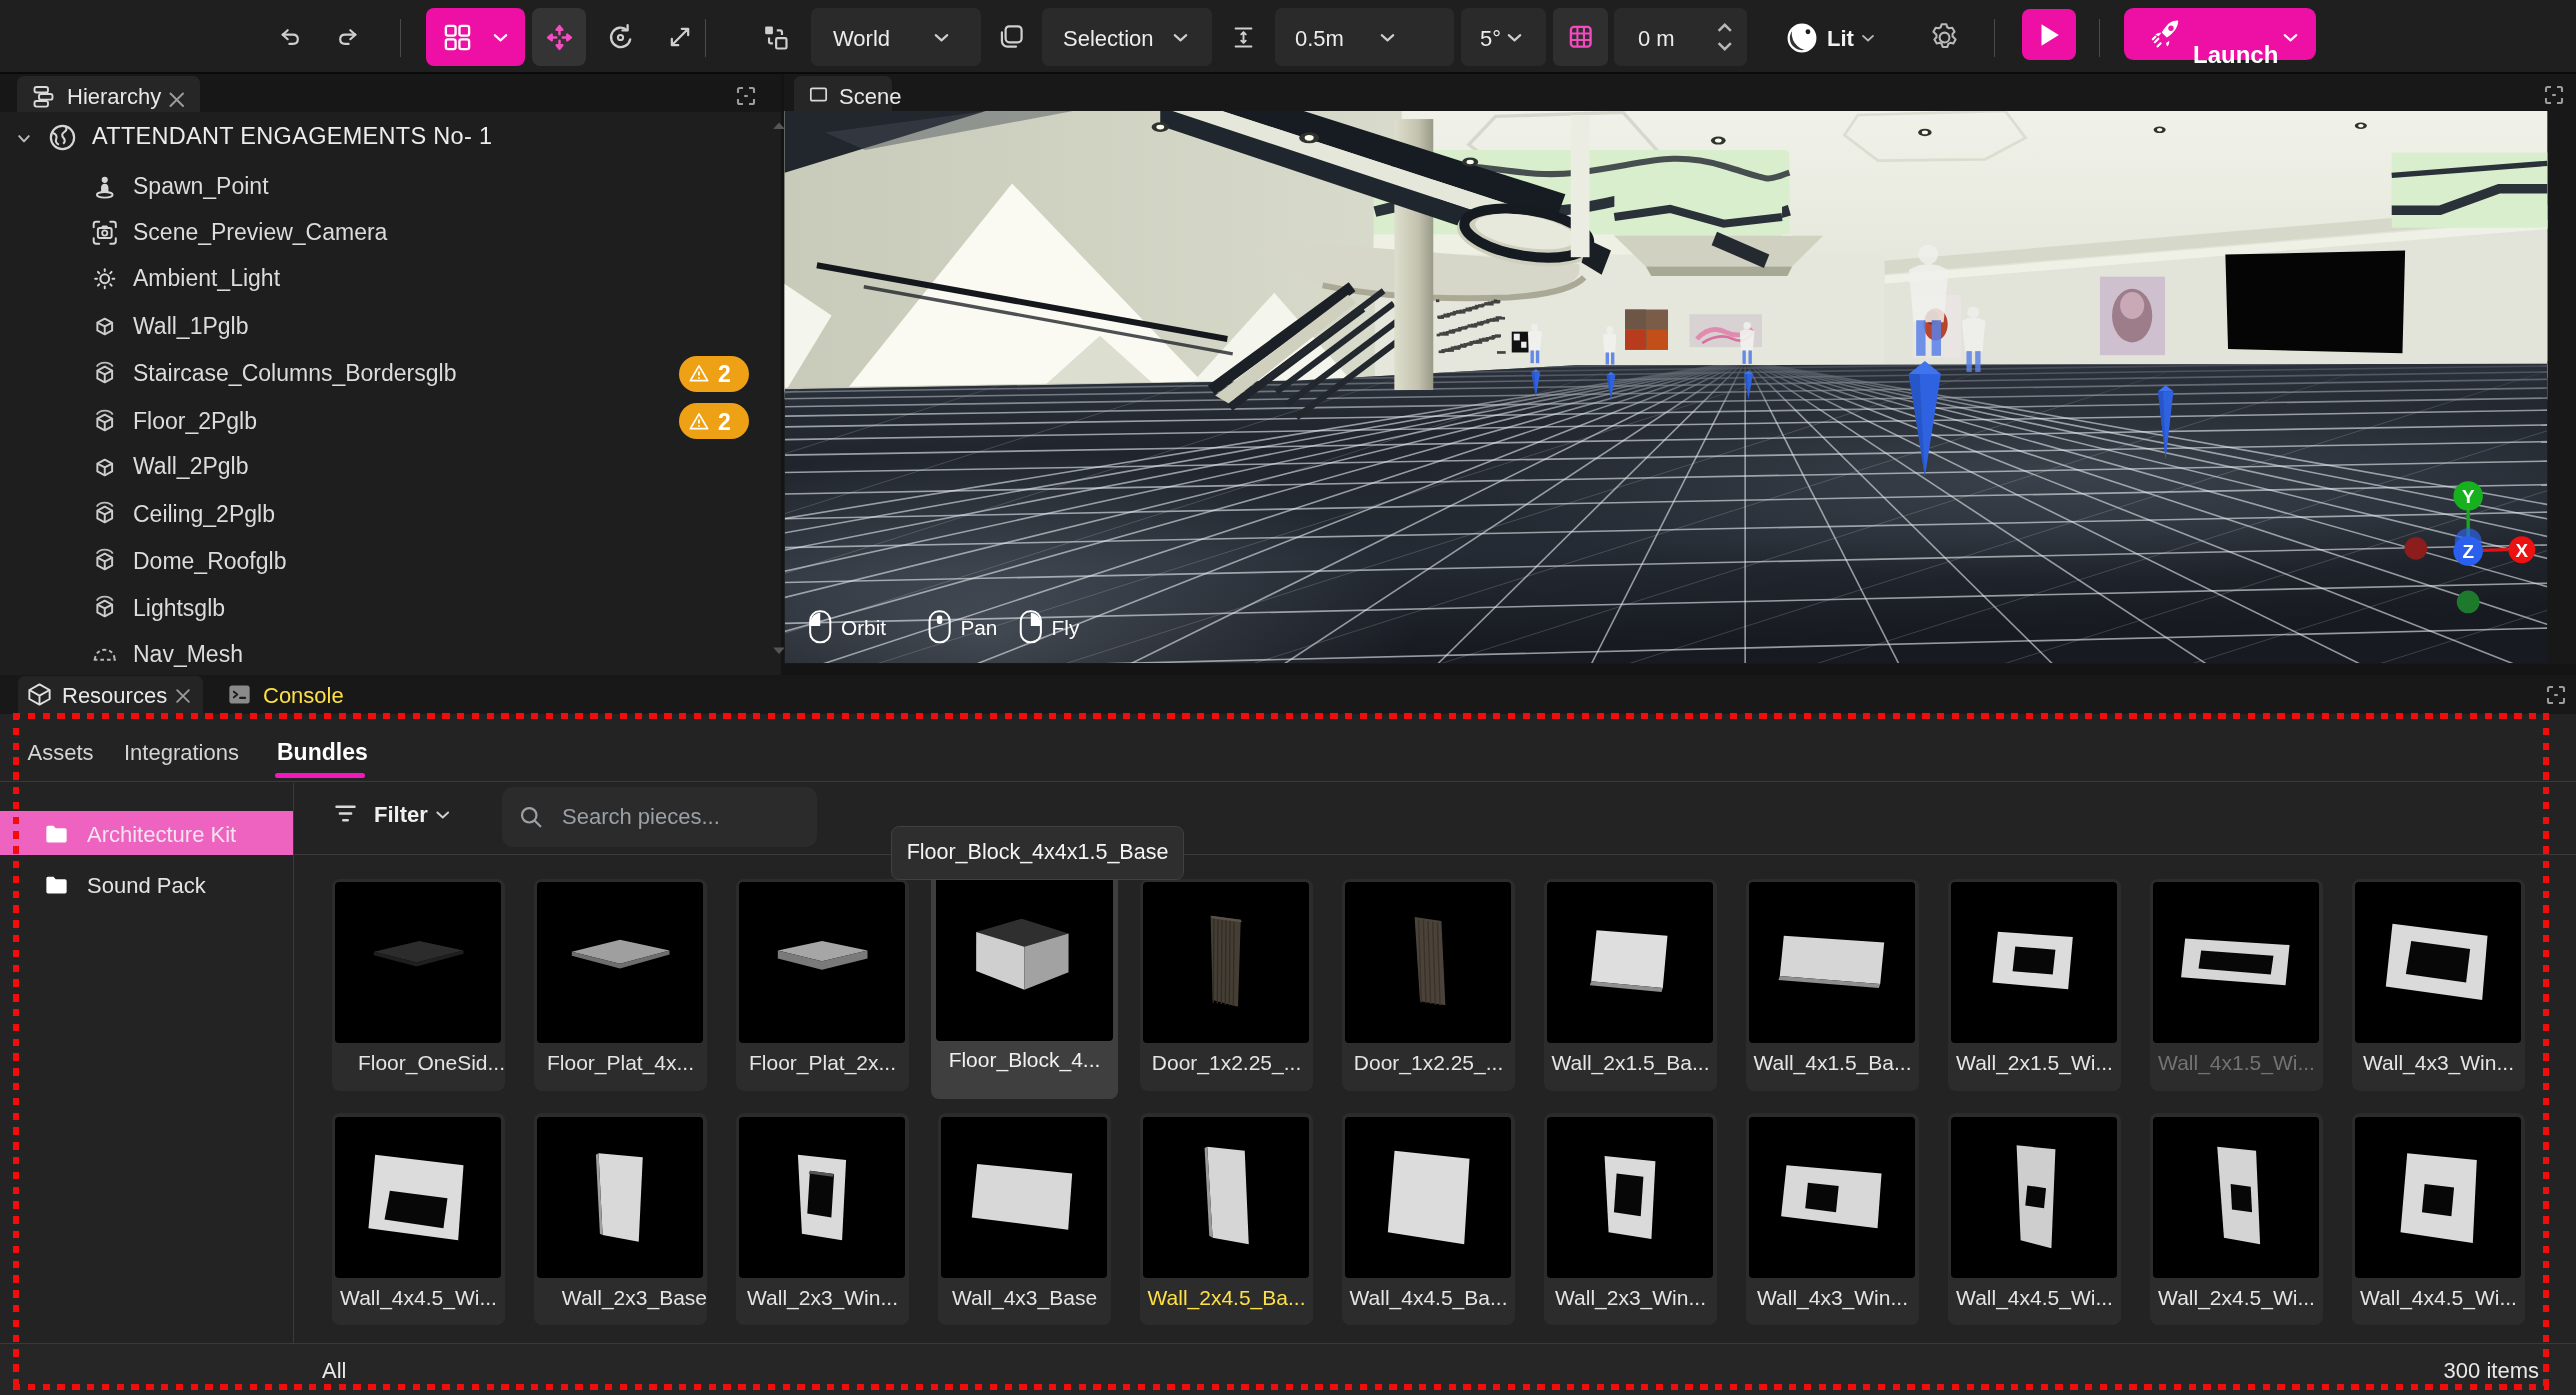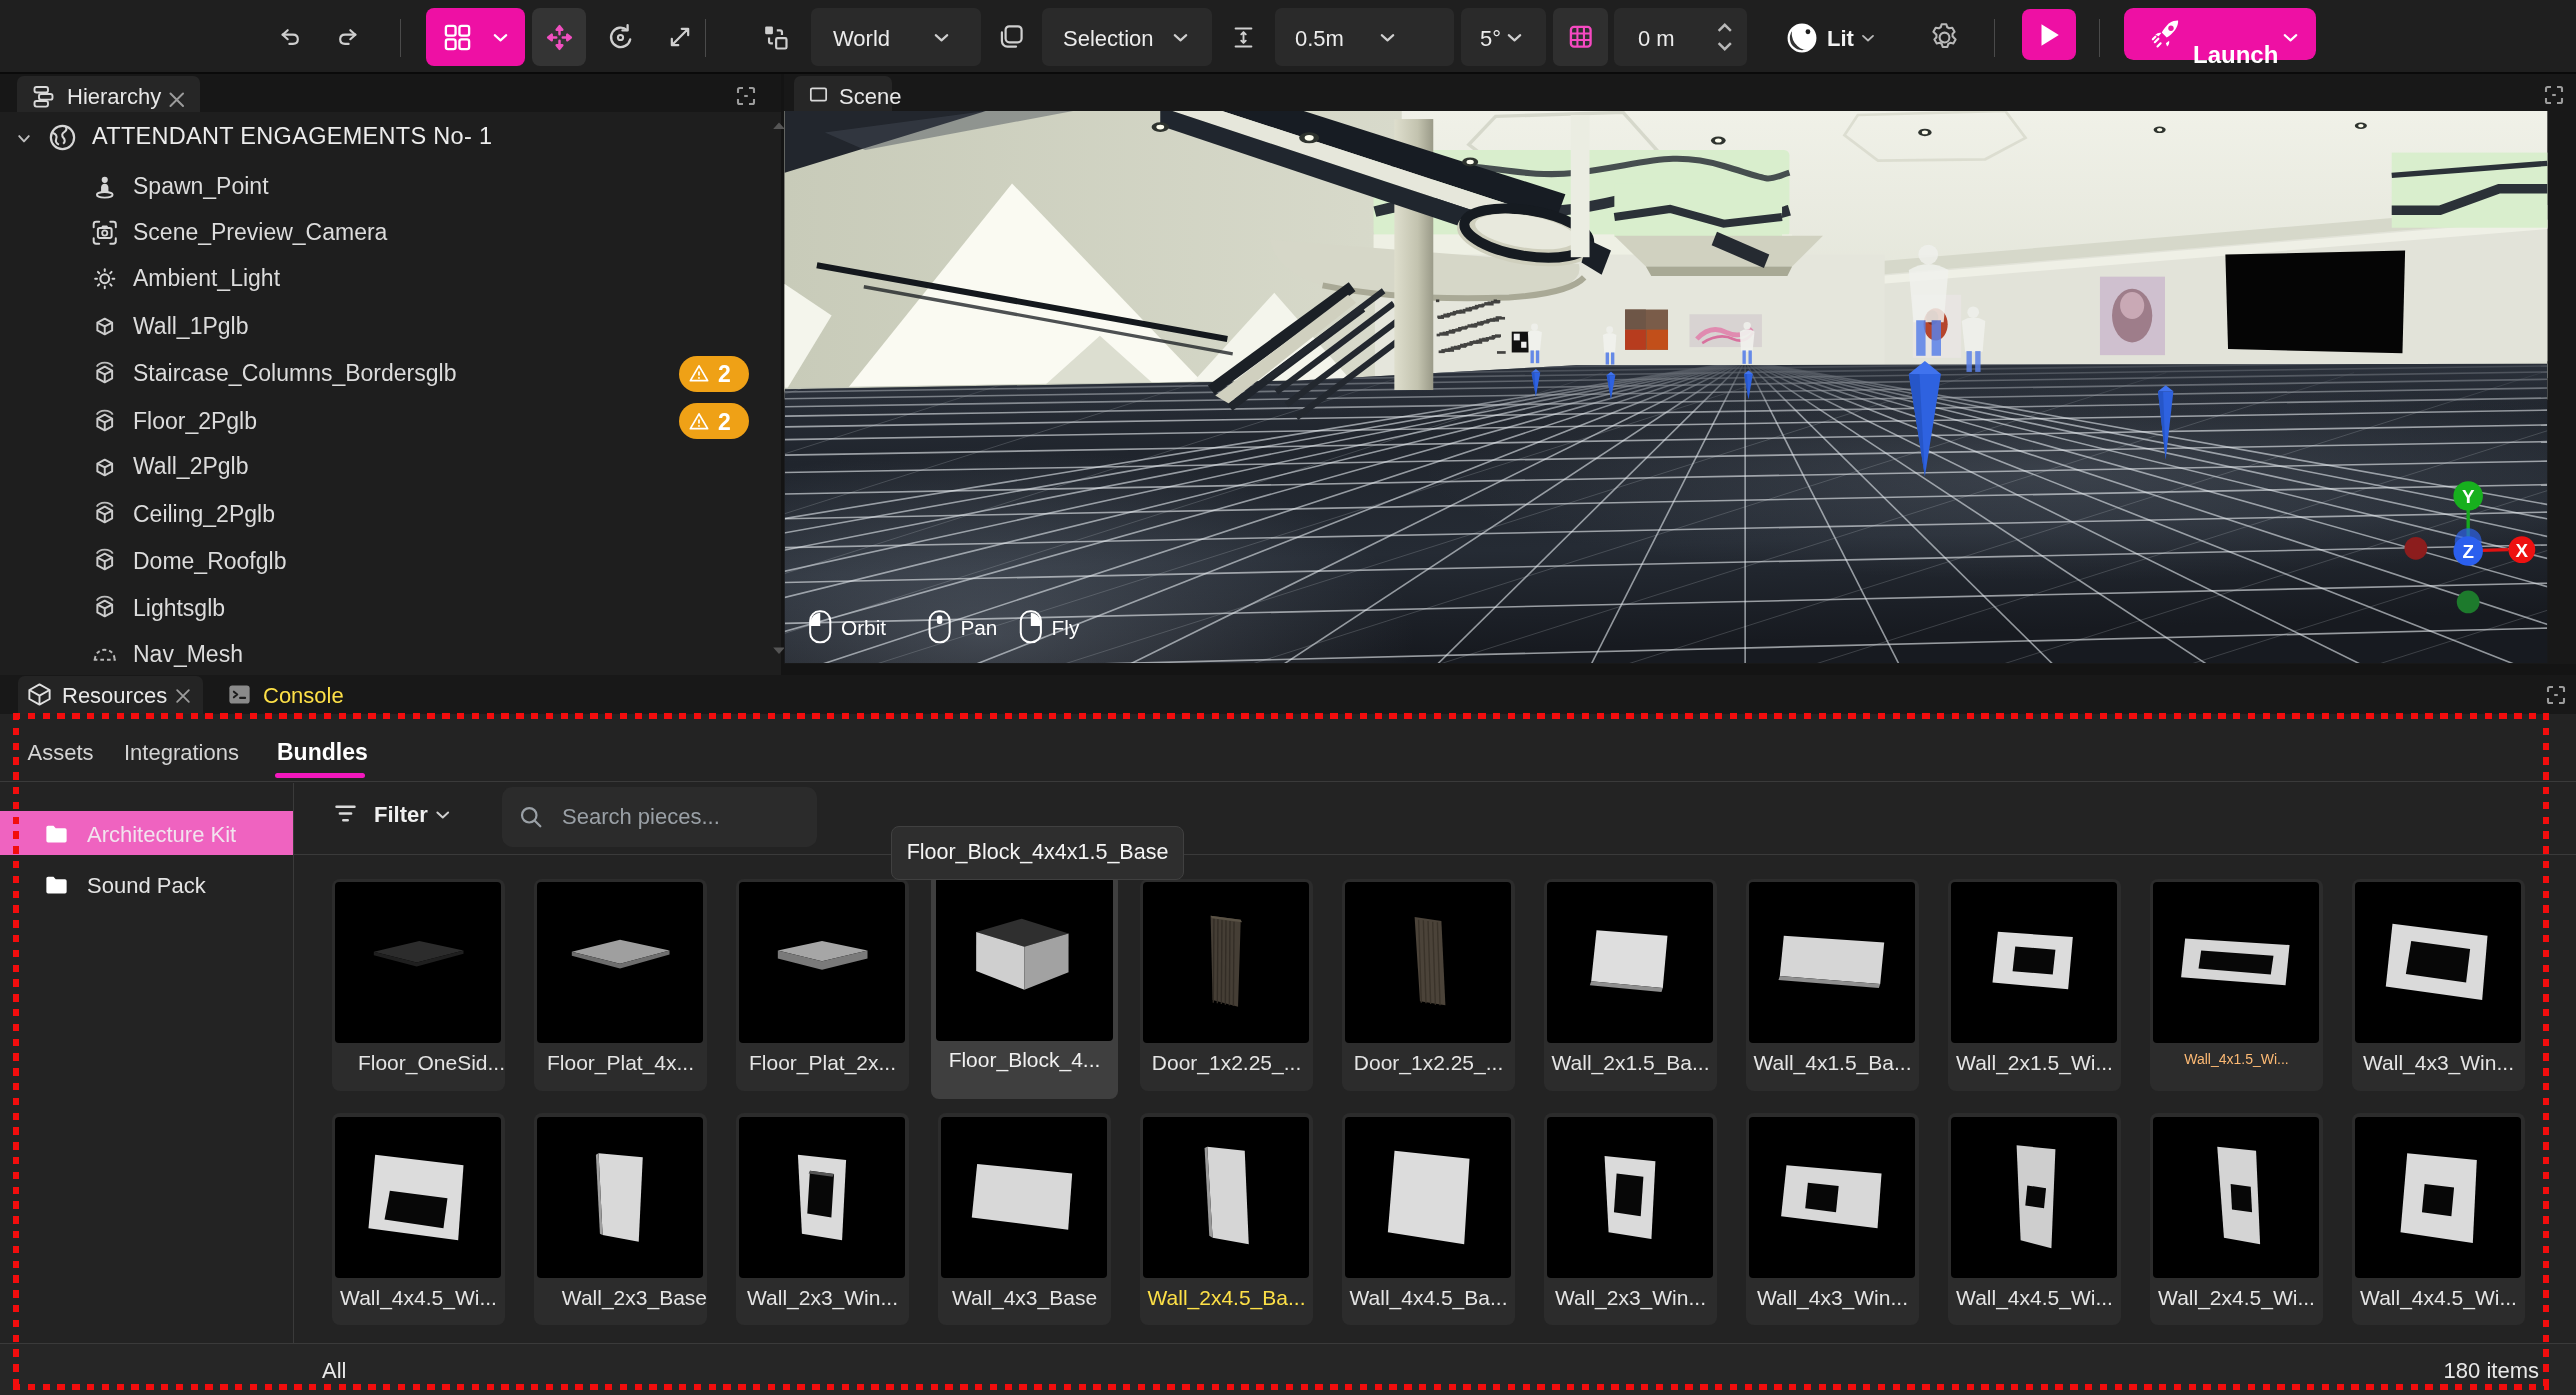--- a/index.html
+++ b/index.html
@@ -722,21 +722,21 @@
     </svg>
   </div>
 <div class="ab txt" style="position:absolute;left:1948px;top:1051px;width:173px;font-size:21px;color:#e4e4e4;text-align:center">Wall_2x1.5_Wi...</div>
 <div style="position:absolute;left:2150px;top:879px;width:173px;height:212px;background:#2c2c2c;border-radius:8px"></div>
 <div style="position:absolute;left:2153px;top:882px;width:166px;height:161px;background:#000;border-radius:4px;overflow:hidden">
     <svg width="166" height="161" viewBox="0 0 248 240">
       <polygon points="48,84 204,94 198,154 42,142" fill="#d6d6d6"></polygon>
       <polygon points="72,102 180,110 176,138 68,129" fill="#070707"></polygon>
     </svg>
   </div>
-<div class="ab txt" style="position:absolute;left:2150px;top:1051px;width:173px;font-size:14px;color:#fdba74;text-align:center">Wall_4x1.5_Wi...</div>
+<div class="ab txt" style="position:absolute;left:2150px;top:1051px;width:173px;font-size:21px;color:#737373;text-align:center">Wall_4x1.5_Wi...</div>
 <div style="position:absolute;left:2352px;top:879px;width:173px;height:212px;background:#2c2c2c;border-radius:8px"></div>
 <div style="position:absolute;left:2355px;top:882px;width:166px;height:161px;background:#000;border-radius:4px;overflow:hidden">
     <svg width="166" height="161" viewBox="0 0 248 240">
       <polygon points="56,62 198,80 190,176 46,156" fill="#dadada"></polygon>
       <polygon points="84,88 172,100 166,150 76,137" fill="#070707"></polygon>
     </svg>
   </div>
 <div class="ab txt" style="position:absolute;left:2352px;top:1051px;width:173px;font-size:21px;color:#e4e4e4;text-align:center">Wall_4x3_Win...</div>
 <div style="position:absolute;left:332px;top:1113px;width:173px;height:212px;background:#2c2c2c;border-radius:8px"></div>
 <div style="position:absolute;left:335px;top:1117px;width:166px;height:161px;background:#000;border-radius:4px;overflow:hidden">
@@ -823,17 +823,17 @@
       <polygon points="78,54 182,64 176,188 68,172" fill="#dadada"></polygon>
       <polygon points="104,100 148,105 144,148 100,142" fill="#070707"></polygon>
     </svg>
   </div>
 <div class="ab txt" style="position:absolute;left:2352px;top:1286px;width:173px;font-size:21px;color:#e4e4e4;text-align:center">Wall_4x4.5_Wi...</div>
 <div style="position:absolute;left:891px;top:826px;width:293px;height:54px;background:#2e2e2e;border:1.3px solid #404040;border-radius:8px;z-index:30"></div>
 <div class="ab txt" style="position:absolute;left:891px;top:840px;width:293px;font-size:21.5px;color:#f4f4f4;text-align:center;z-index:31">Floor_Block_4x4x1.5_Base</div>
 <div style="position:absolute;left:0px;top:1343px;width:2576px;height:1.3px;background:#3a3a3a"></div>
 <div style="position:absolute;left:0px;top:1344px;width:2576px;height:51px;background:#262626"></div>
 <div class="ab txt" style="position:absolute;left:322px;top:1358px;font-size:22px;color:#e8e8e8">All</div>
-<div class="ab txt" style="position:absolute;left:2303px;top:1358px;width:236px;font-size:22px;color:#e8e8e8;text-align:right">180 items</div>
+<div class="ab txt" style="position:absolute;left:2303px;top:1358px;width:236px;font-size:22px;color:#e8e8e8;text-align:right">300 items</div>
 <div style="position:absolute;left:12.8px;top:713px;width:2536px;height:6px;background:repeating-linear-gradient(90deg,#f20d0d 0 7.4px,transparent 7.4px 14.8px);z-index:40"></div>
 <div style="position:absolute;left:12.8px;top:1384px;width:2536px;height:6px;background:repeating-linear-gradient(90deg,#f20d0d 0 7.4px,transparent 7.4px 14.8px);z-index:40"></div>
 <div style="position:absolute;left:12.8px;top:713px;width:6px;height:677px;background:repeating-linear-gradient(180deg,#f20d0d 0 7.4px,transparent 7.4px 14.8px);z-index:40"></div>
 <div style="position:absolute;left:2543px;top:713px;width:6px;height:677px;background:repeating-linear-gradient(180deg,#f20d0d 0 7.4px,transparent 7.4px 14.8px);z-index:40"></div>
 
 </body></html>

